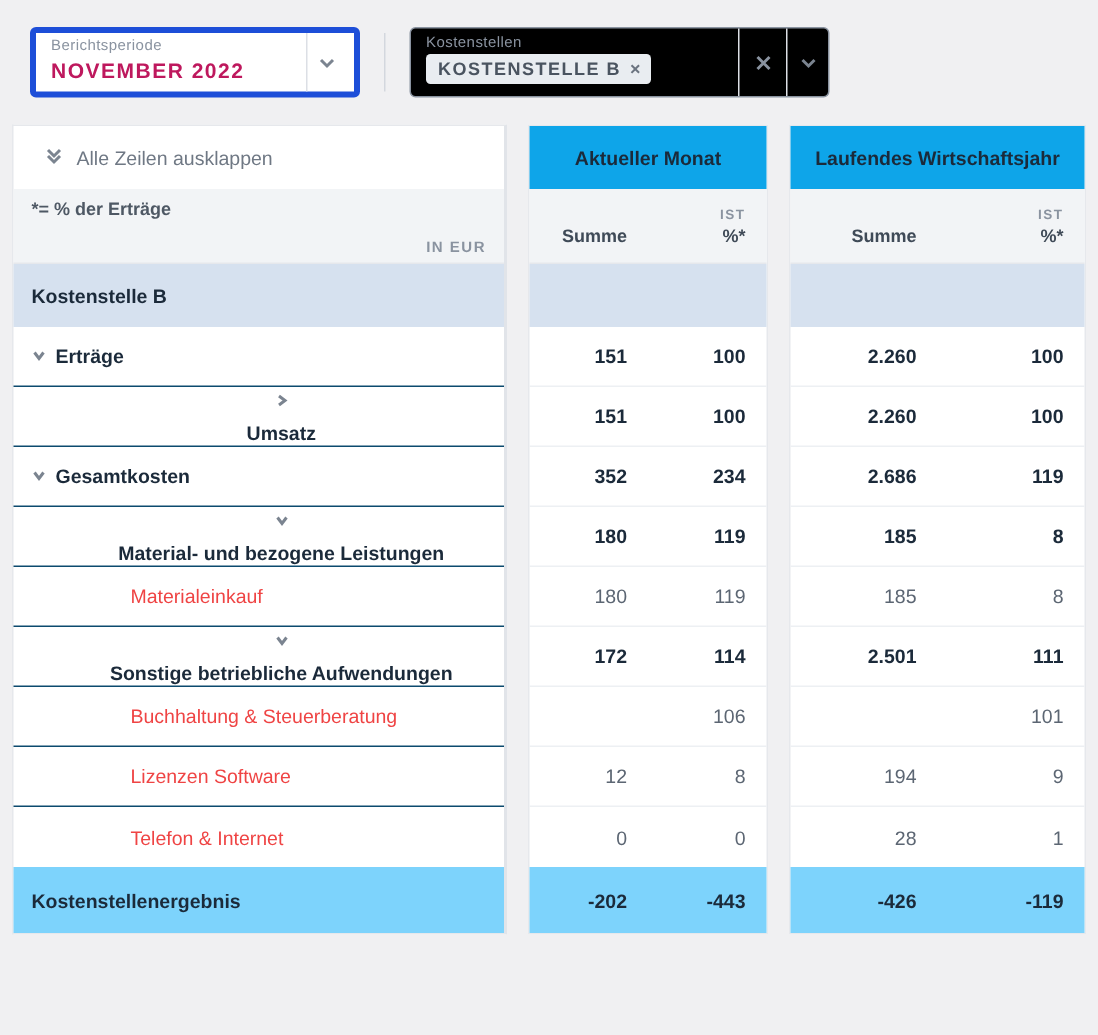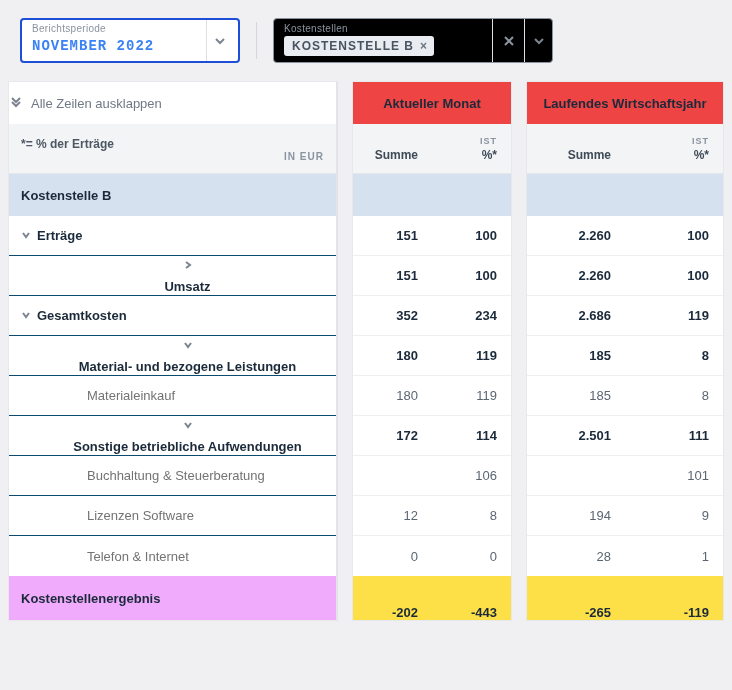--- a/index.html
+++ b/index.html
@@ -12,43 +12,42 @@
   }
   
   .filter-bar {
     display: flex;
     gap: 16px;
     padding: 18px 20px 18px 20px;
     align-items: stretch;
   }
   .pill {
     background: #fff;
-    border: 2px solid #1d4ed8;
+    border: 4px solid #1d4ed8;
     border-radius: 4px;
     display: flex;
-    align-items: center;
+    align-items: flex-start;
     position: relative;
     padding: 4px 34px 6px 10px;
     min-width: 220px;
   }
   .pill .label {
     font-size: 10px;
     color: #8a93a0;
     letter-spacing: .3px;
     position: absolute;
     top: 3px;
     left: 10px;
   }
   .pill .value {
     font-size: 14px;
     font-weight: 700;
     letter-spacing: 1px;
-    color: #3b82f6;
+    color: #be185d;
     margin-top: 13px;
-    font-family: Liberation Mono, monospace;
   }
   .pill .caret {
     position: absolute;
     right: 6px;
     top: 0;
     bottom: 0;
     width: 26px;
     border-left: 1px solid #dcdfe5;
     display: flex;
     align-items: center;
@@ -129,49 +128,49 @@
   }
   .dcol {
     background: #fff;
     border: 1px solid #e6e8ec;
   }
   .dcol.month { width: 160px; }
   .dcol.year  { flex: 1; }
 
   .hdr-row { height: 42px; display: flex; align-items: center; }
   .hdr-lbl {
-    padding: 0 0;
+    padding: 0 20px;
     color: #6f7884;
     display: flex; align-items: center; gap: 8px;
   }
   .dbl-chev svg { width: 14px; height: 14px; }
   .dbl-chev path { stroke: #7b8490; stroke-width: 2; fill: none; }
 
   .group-title {
-    background: #ef4444;
+    background: #0ea5e9;
     height: 42px;
     display: flex; align-items: center; justify-content: center;
     font-weight: 700;
     color: #1b2a3a;
     font-size: 13px;
   }
 
   .sub-row {
     background: #f2f4f6;
     height: 50px;
     border-bottom: 1px solid #e6e8ec;
   }
   .sub-lbl {
     padding: 6px 12px 4px 12px;
     color: #4e5864;
     font-size: 12px;
     font-weight: 700;
     display: flex;
-    flex-direction: column;
-    justify-content: center;
+    flex-direction: row;
+    justify-content: space-between;
     height: 100%;
   }
   .sub-lbl .unit {
     align-self: flex-end;
     font-size: 10px;
     letter-spacing: 1px;
     color: #8a93a0;
     font-weight: 700;
     padding-left: 28px;
   }
@@ -220,21 +219,21 @@
   .row.last { border-bottom: none; }
   .row .lbl {
     padding-left: 12px;
     display: flex;
     align-items: center;
     gap: 6px;
     width: 100%;
   }
   .row .lbl .txt { }
   .row.bold .lbl .txt { font-weight: 700; }
-  .row.muted .lbl .txt { color: #737373; }
+  .row.muted .lbl .txt { color: #ef4444; }
   .ind1 { padding-left: 30px !important; flex-direction: column; }
   .ind3 { padding-left: 72px !important; }
 
   .chev-sm { width: 10px; height: 10px; flex-shrink: 0; }
   .chev-sm path { stroke: #7b8490; stroke-width: 2; fill: none; }
 
   .d-row {
     height: 40px;
     border-bottom: 1px solid #edf0f3;
     display: flex;
@@ -245,32 +244,31 @@
     display: flex;
     align-items: center;
     justify-content: flex-end;
     padding-right: 14px;
     font-size: 13px;
   }
   .d-row.bold > div { font-weight: 700; }
   .d-row.muted > div { color: #5c6673; }
 
   .total-row {
-    background: #f0abfc;
+    background: #7dd3fc;
     height: 44px;
     display: flex;
     align-items: center;
     padding: 0 12px;
     font-weight: 700;
   }
   .total-d {
-    background: #fde047;
+    background: #7dd3fc;
     height: 44px;
     display: flex;
-    align-items: flex-end;
   }
   .total-d > div {
     flex: 1;
     display: flex;
     align-items: center;
     justify-content: flex-end;
     padding-right: 14px;
     font-weight: 700;
     font-size: 13px;
   }
@@ -510,18 +508,18 @@
           <div class="d-row muted">
        <div>194</div>
        <div>9</div>
      </div>
           <div class="d-row muted last">
        <div>28</div>
        <div>1</div>
      </div>
         </div>
       <div class="total-d">
-        <div>-265</div>
+        <div>-426</div>
         <div>-119</div>
       </div>
     </div>
   </div>
 </div>
 
 </body></html>

